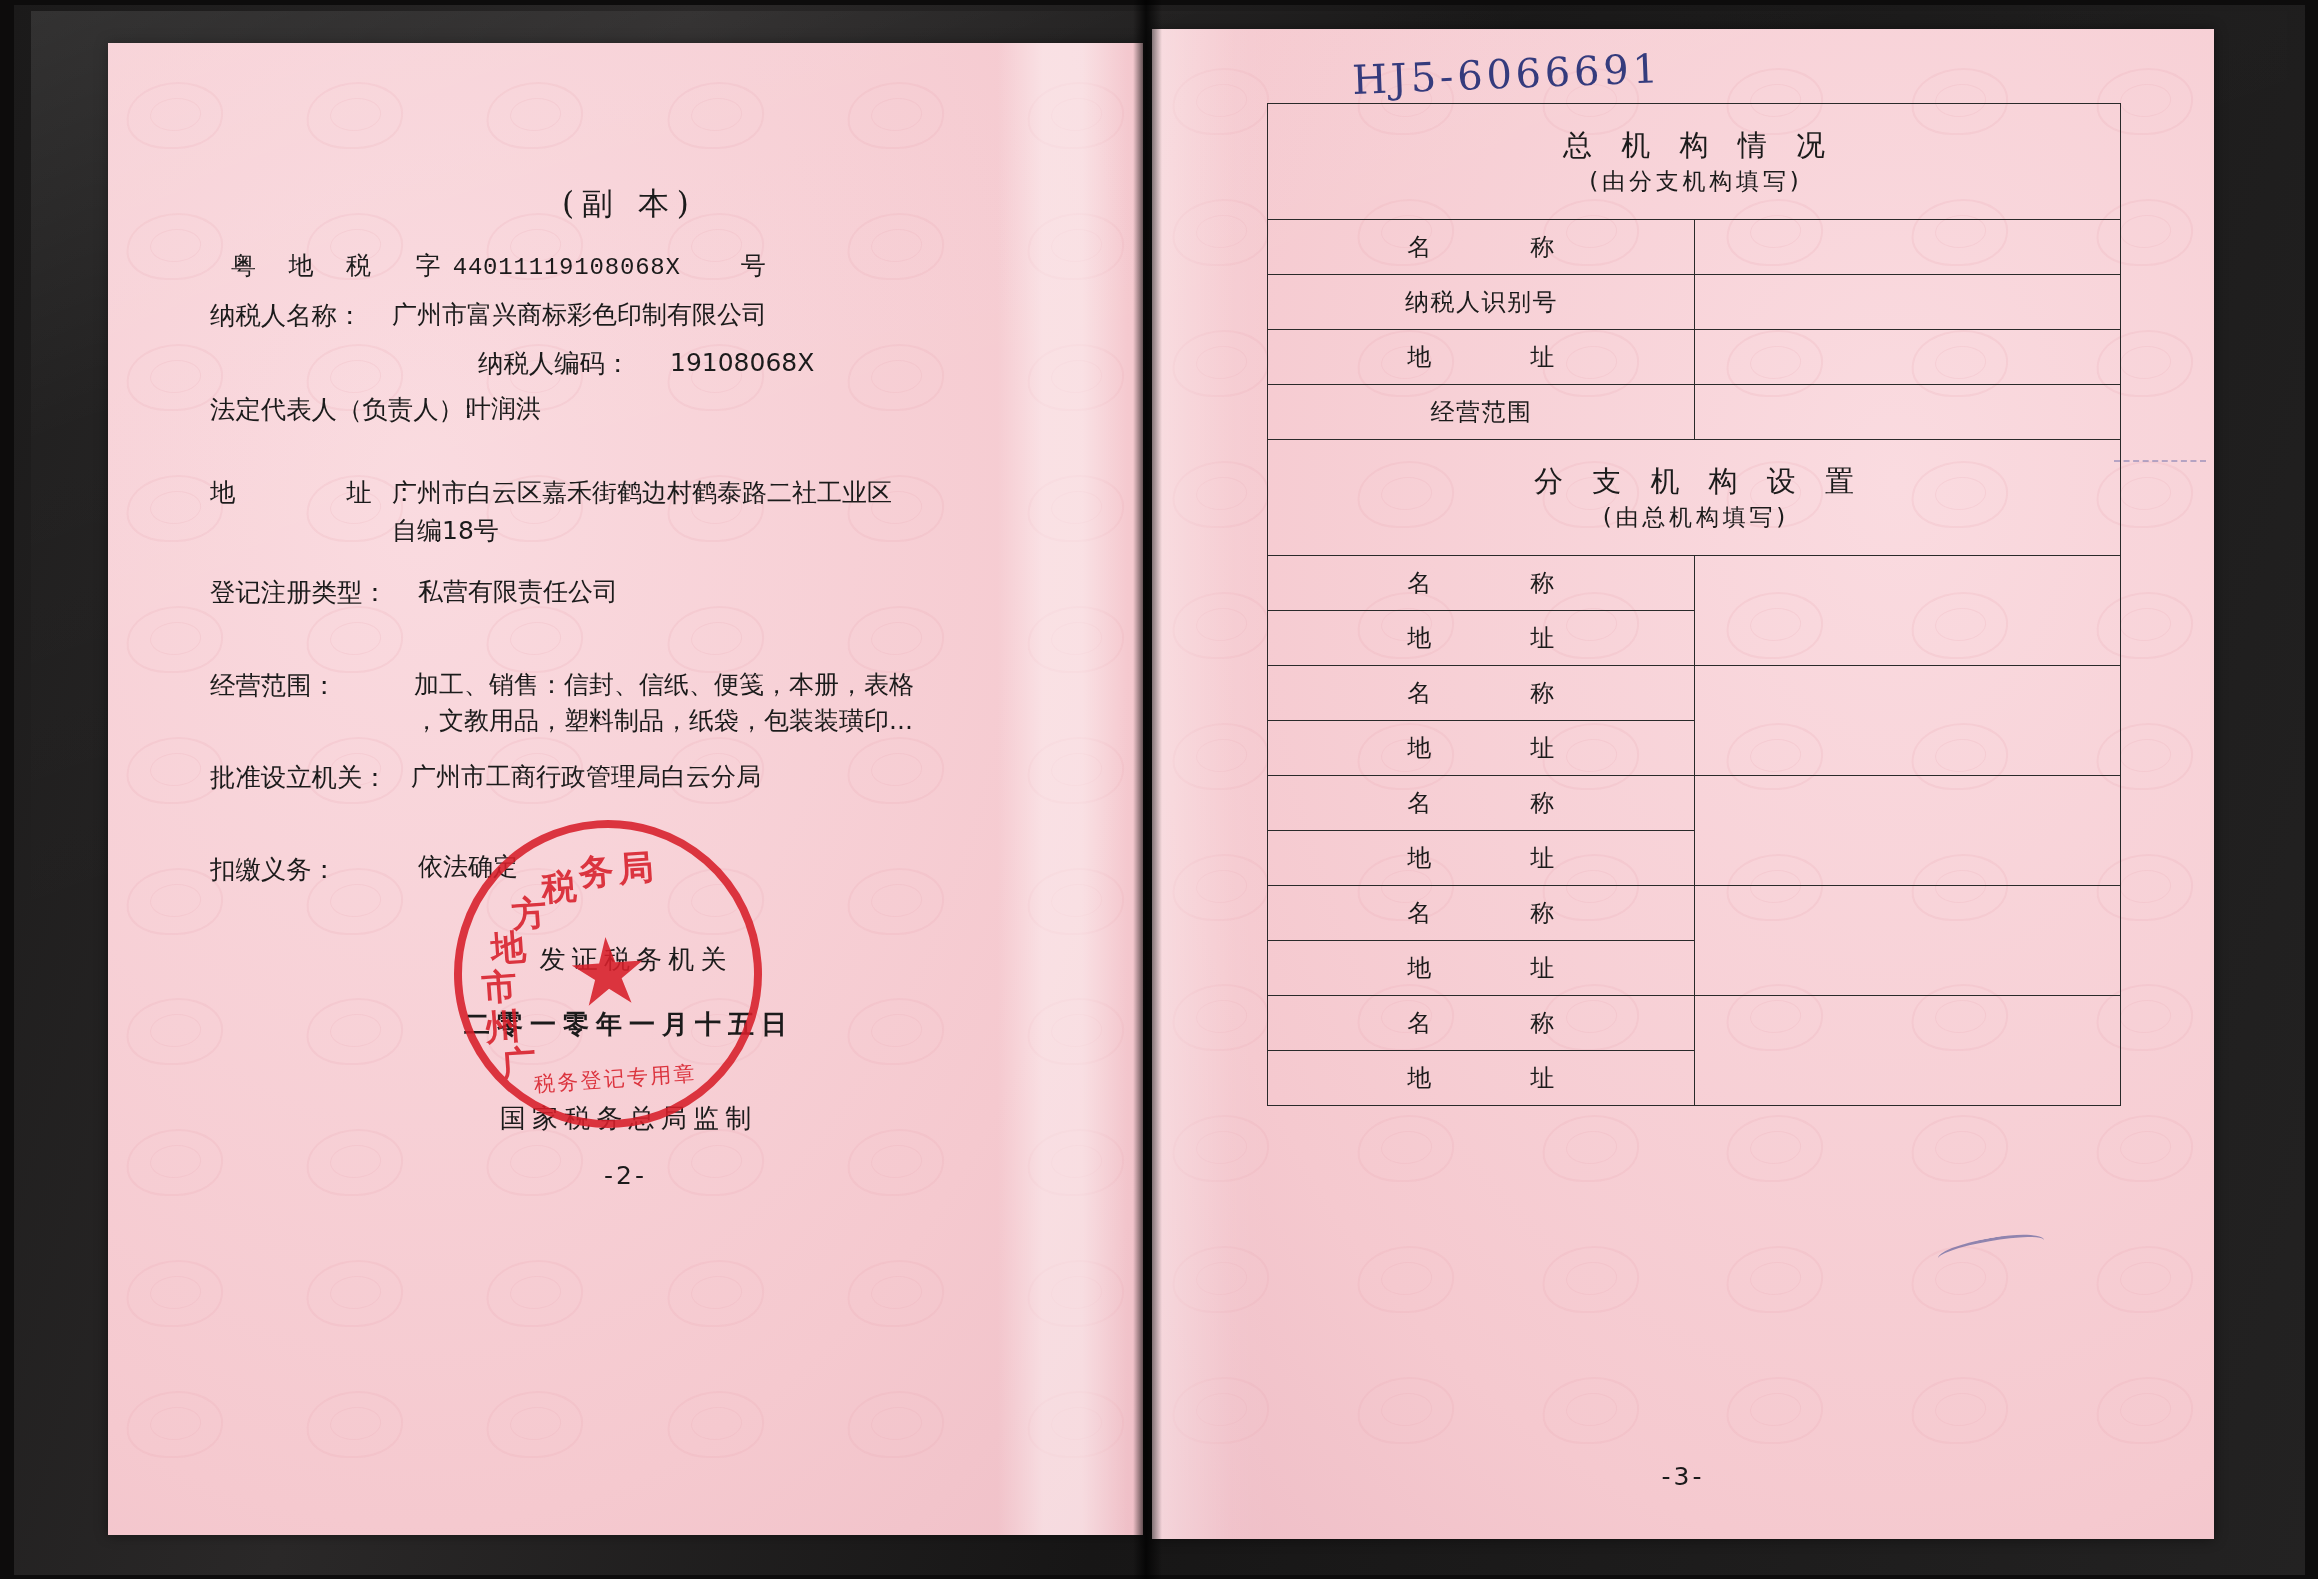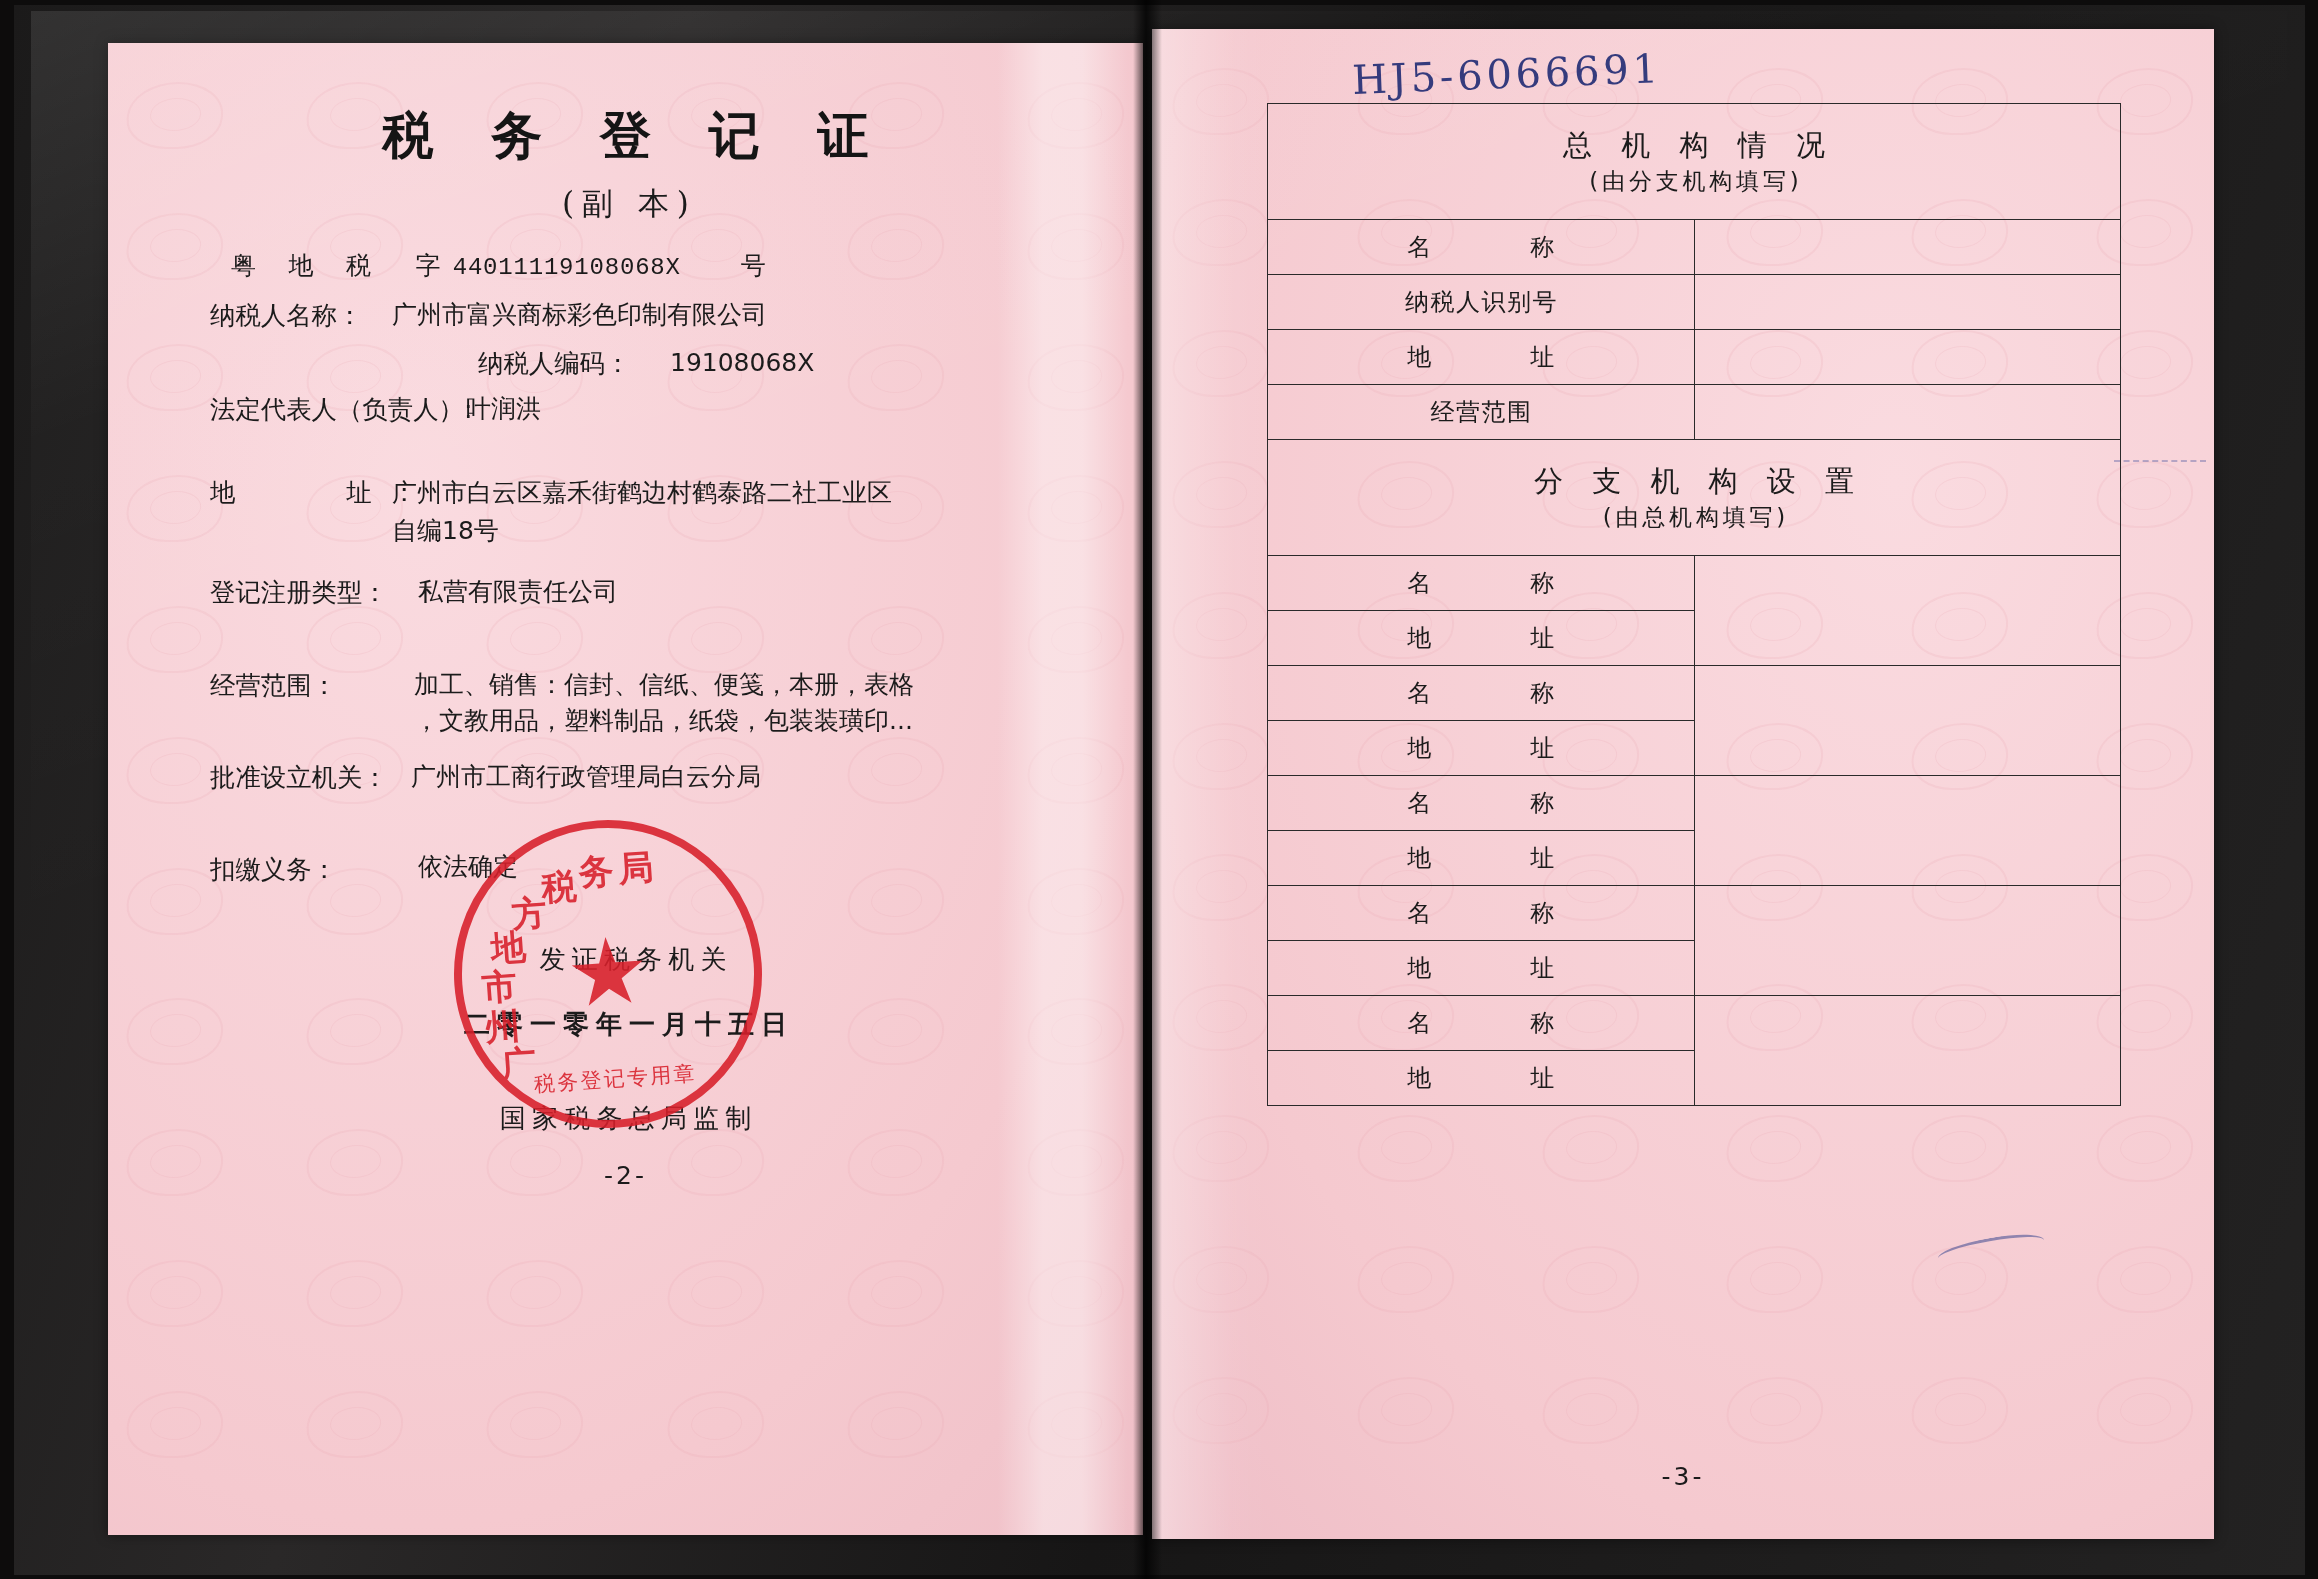--- a/index.html
+++ b/index.html
@@ -491,21 +491,20 @@
           <div class="wm-blob"></div>
           <div class="wm-blob"></div>
           <div class="wm-blob"></div>
           <div class="wm-blob"></div>
           <div class="wm-blob"></div>
         </div>
     </div>
     <div class="fold-band"></div>
 
     <div class="content">
-      <div class="doc-title">税 务 登 记 证</div>
       <div class="doc-subtitle">(副 本)</div>
 
       <div class="serial-line">
         <span class="lab">粤 地 税</span>
         <span class="zi">字</span>
         <span class="num">44011119108068X</span>
         <span class="hao">号</span>
       </div>
 
       <div class="field f-name">

